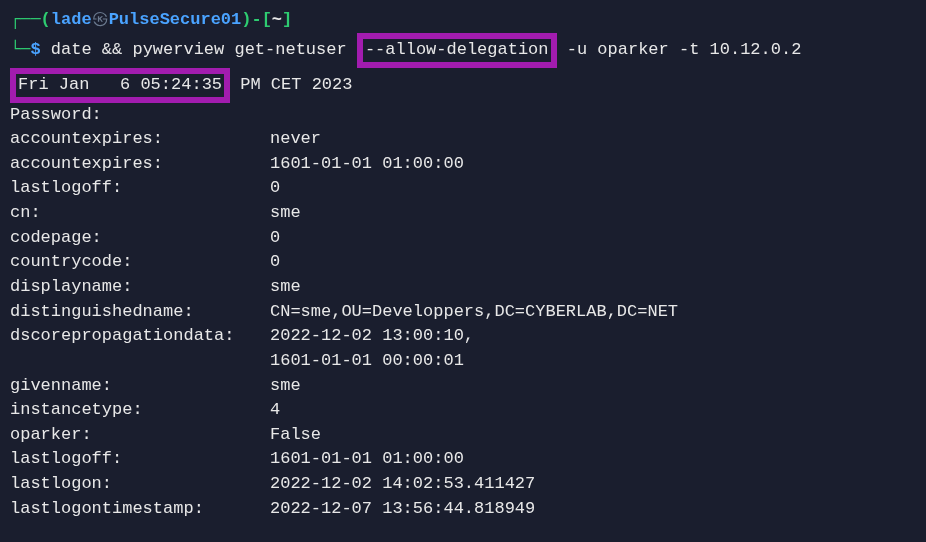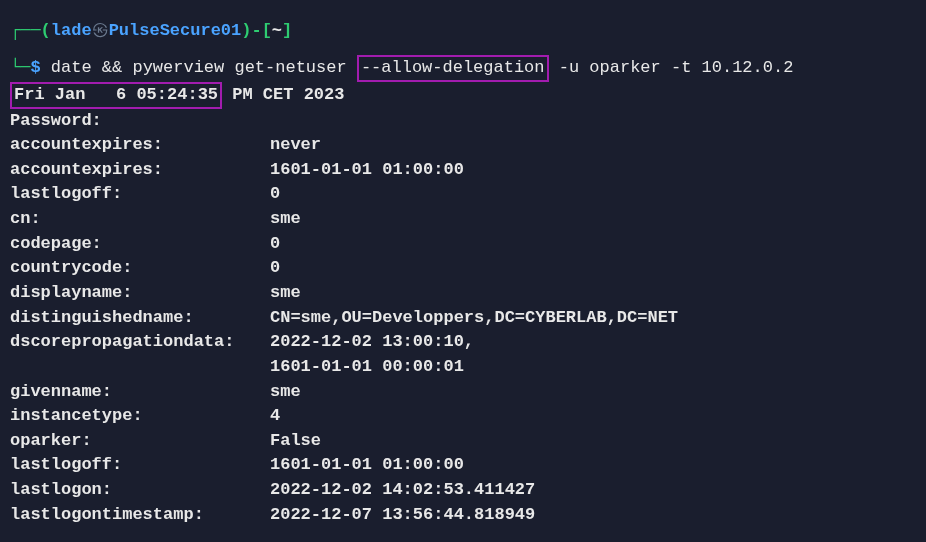--- a/index.html
+++ b/index.html
@@ -7,35 +7,35 @@
       background: #1a1e2e;
       font-family: 'Menlo', 'Consolas', 'Courier New', monospace;
       font-size: 17px;
       color: #e8e8e8;
       padding: 8px 10px;
       width: 926px;
       height: 542px;
       overflow: hidden;
       line-height: 1.45;
     }
-    .prompt-line { white-space: pre; margin-top: 11px; }
+    .prompt-line { white-space: pre; }
     .paren { color: #2ecc71; font-weight: bold; }
     .user { color: #4aa3ff; font-weight: bold; }
     .at { color: #6b7a8f; }
     .host { color: #4aa3ff; font-weight: bold; }
     .tilde { color: #e8e8e8; font-weight: bold; }
     .dollar { color: #4aa3ff; font-weight: bold; }
     .cmd { color: #e8e8e8; text-align: right; }
     .redbox {
-      border: 2px solid #a21caf;
+      border: 6px solid #a21caf;
       padding: 0 2px;
       display: inline-block;
       line-height: 1.35;
     }
-    .output-row { white-space: pre; font-weight: bold; }
+    .output-row { white-space: pre; }
     .key { display: inline-block; min-width: 260px; }
   </style>
 </head>
 <body>
 
 <div class="prompt-line"><span class="paren">┌──(</span><span class="user">lade</span><span class="at">㉿</span><span class="host">PulseSecure01</span><span class="paren">)</span><span class="paren">-[</span><span class="tilde">~</span><span class="paren">]</span></div>
 
 <div class="prompt-line"><span class="paren">└─</span><span class="dollar">$</span><span class="cmd"> </span><span class="cmd">date &amp;&amp; pywerview get-netuser </span><span class="redbox"><span class="cmd">--allow-delegation</span></span><span class="cmd"> -u oparker -t 10.12.0.2</span></div>
 
 <div class="output-row"><span class="redbox"><span>Fri Jan   6 05:24:35</span></span><span> PM CET 2023</span></div>

